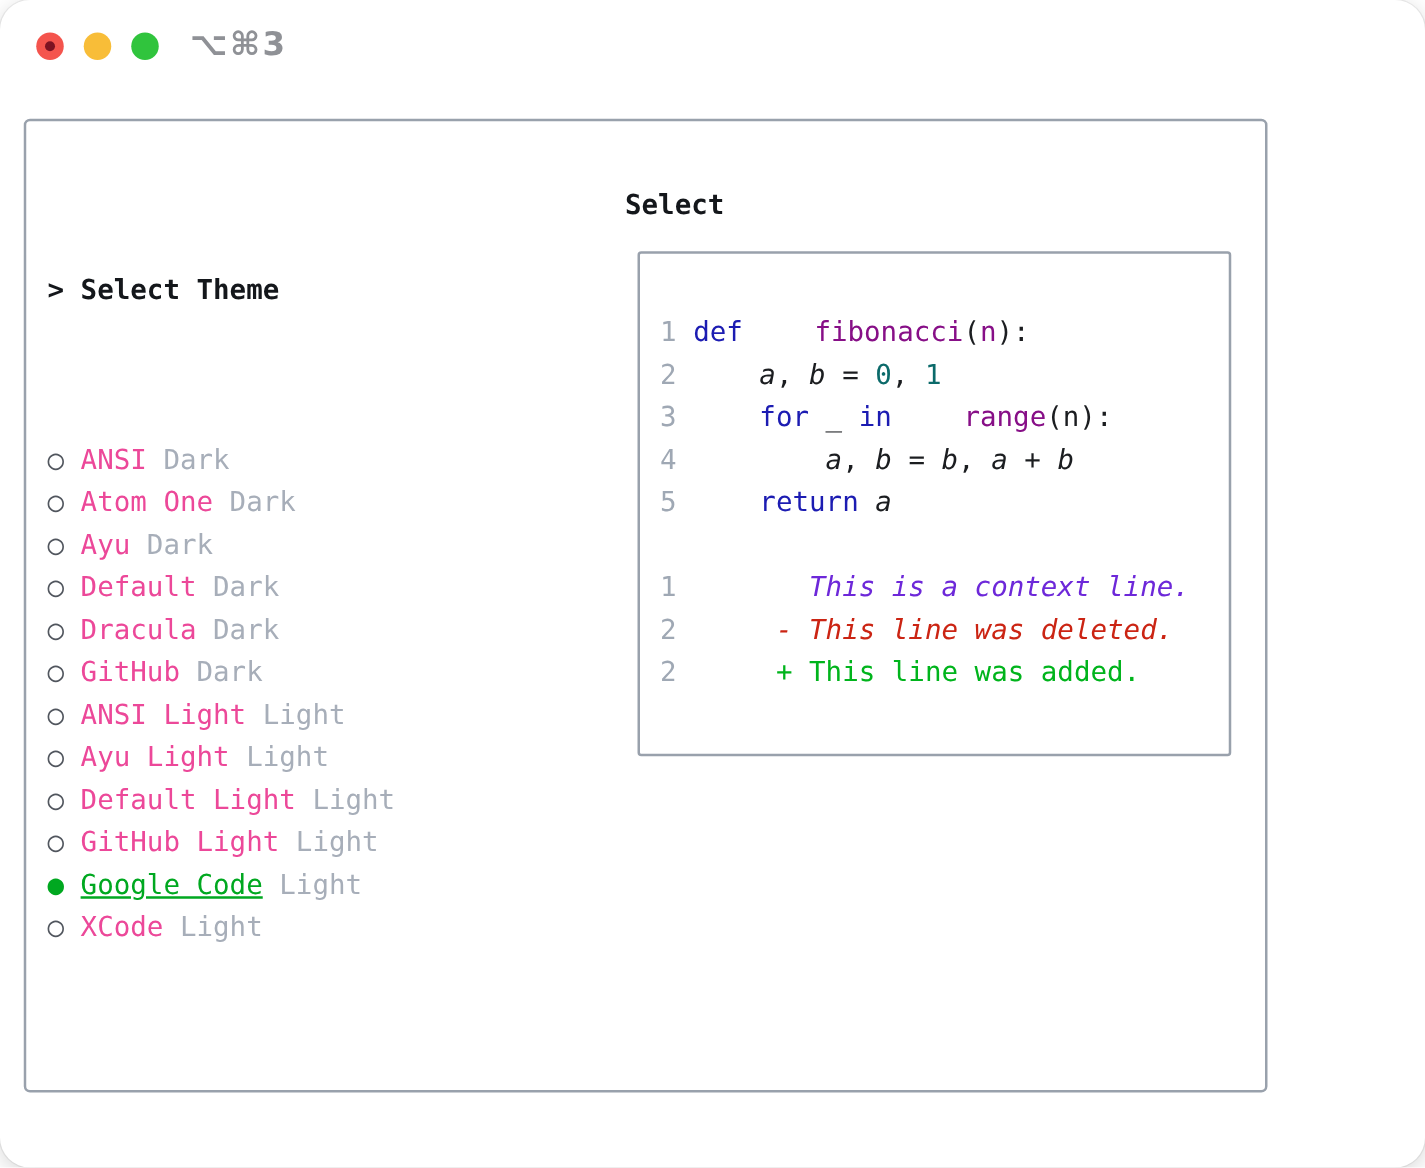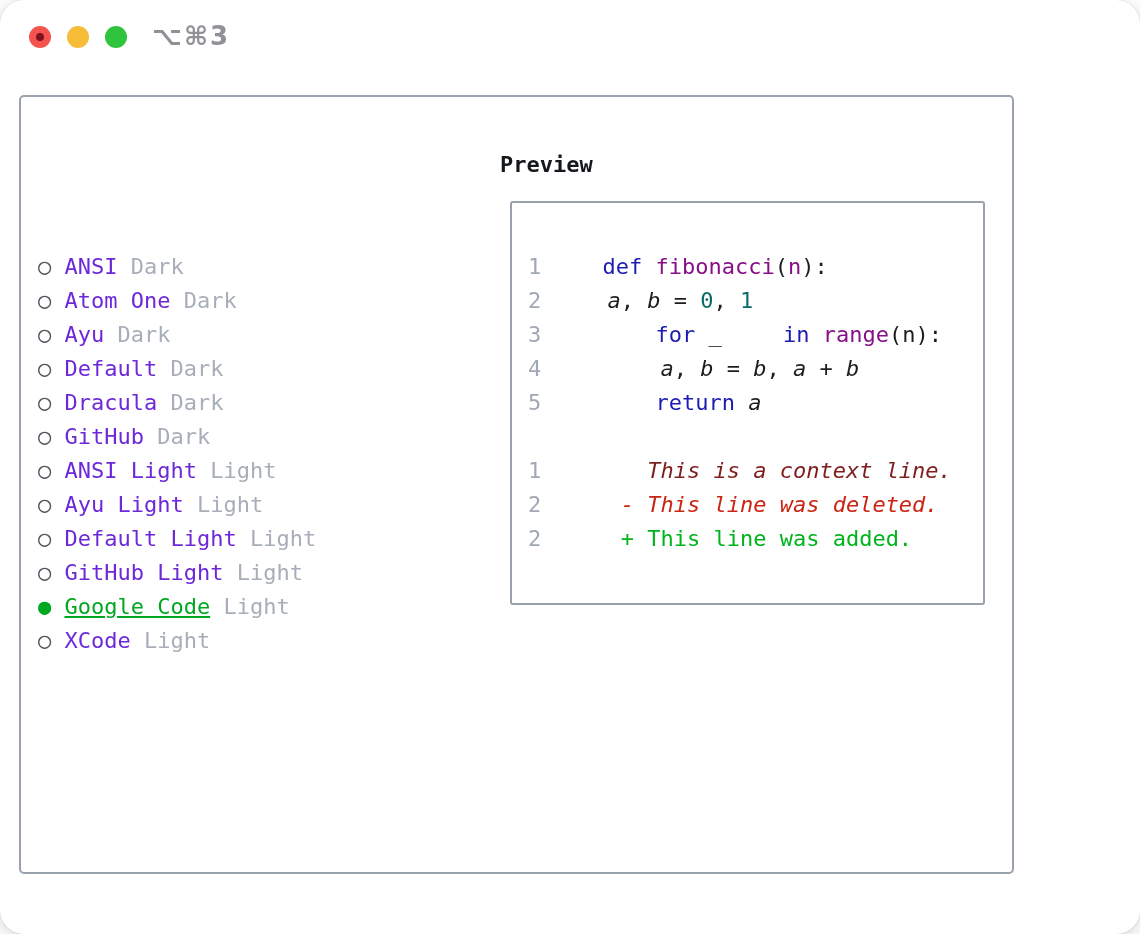--- a/index.html
+++ b/index.html
@@ -20,71 +20,72 @@
   .panel{position:absolute;left:19px;top:95px;width:991px;height:775px;
          border:2px solid var(--border,#99a1ac);border-radius:5px;background:#ffffff;}
 
   .left-col{position:absolute;left:17px;top:51px;font-size:22px;line-height:34px;
             white-space:pre;color:#3a3f47;}
   .row{height:34px;}
   .header-row{font-weight:bold;color:#14171b;}
   .htext{margin-left:1ch;}
   .mark{color:#51565e;}
   .mark.sel{color:var(--green,#00a820);}
-  .tname{color:#6d28d9;margin-left:1ch;}
+  .tname{color:#ec4899;margin-left:1ch;}
   .tname.sel{color:var(--green,#00a820);text-decoration:underline;}
   .variant{color:var(--dim,#a7aeb9);margin-left:1ch;}
 
   .preview-label{position:absolute;left:479px;top:51px;font-size:22px;line-height:34px;
                  font-weight:bold;color:#14171b;}
   .preview-box{position:absolute;left:489px;top:104px;width:471px;height:400px;
                border:2px solid var(--border,#99a1ac);border-radius:3px;background:#ffffff;}
   #code-lines{position:absolute;left:16px;top:47px;font-size:22px;line-height:34px;white-space:pre;}
   .lnum{color:#9fa8b4;}
-  .tok-kw{color:var(--kw,#1c1cb2);margin-left:48px;}
-  .tok-fn{color:var(--fn,#870f87);}
+  .tok-kw{color:var(--kw,#1c1cb2);}
+  .tok-fn{color:var(--fn,#870f87);margin-left:44px;}
   .tok-pm{color:var(--fn,#870f87);}
   .tok-nm{color:var(--nm,#0b6a6a);}
   .tok-pl{color:#1b1d20;}
   .tok-va{color:#1b1d20;font-style:italic;}
-  .tok-ctx{color:#7f1d1d;font-style:italic;}
+  .tok-ctx{color:#6d28d9;font-style:italic;}
   .tok-del{color:var(--removed,#cb2413);font-style:italic;}
   .tok-add{color:var(--added,#00b41c);}
 </style>
 </head>
 <body>
 
 <div class="card">
 
   <div>
     <span class="tl red">
       <span class="tl-dot"></span>
     </span>
     <span class="tl yellow"></span>
     <span class="tl green"></span>
     <span class="win-title">⌥⌘3</span>
   </div>
 
   <div class="panel">
 
     <div class="left-col">
+      <div class="row header-row"><span class="hmark">&gt;</span><span class="htext">Select Theme</span></div>
 
       <div id="theme-rows"><div class="row"><span class="mark">○</span><span class="tname">ANSI</span><span class="variant">Dark</span></div><div class="row"><span class="mark">○</span><span class="tname">Atom One</span><span class="variant">Dark</span></div><div class="row"><span class="mark">○</span><span class="tname">Ayu</span><span class="variant">Dark</span></div><div class="row"><span class="mark">○</span><span class="tname">Default</span><span class="variant">Dark</span></div><div class="row"><span class="mark">○</span><span class="tname">Dracula</span><span class="variant">Dark</span></div><div class="row"><span class="mark">○</span><span class="tname">GitHub</span><span class="variant">Dark</span></div><div class="row"><span class="mark">○</span><span class="tname">ANSI Light</span><span class="variant">Light</span></div><div class="row"><span class="mark">○</span><span class="tname">Ayu Light</span><span class="variant">Light</span></div><div class="row"><span class="mark">○</span><span class="tname">Default Light</span><span class="variant">Light</span></div><div class="row"><span class="mark">○</span><span class="tname">GitHub Light</span><span class="variant">Light</span></div><div class="row"><span class="mark sel">●</span><span class="tname sel">Google Code</span><span class="variant">Light</span></div><div class="row"><span class="mark">○</span><span class="tname">XCode</span><span class="variant">Light</span></div></div>
 
       <div class="row"> </div>
 
       
 
       
 
       
 
       
     </div>
 
-    <div class="preview-label">Preview</div>
+    <div class="preview-label">Select</div>
 
     <div class="preview-box">
       <div id="code-lines"><div class="row"><span class="lnum">1</span> <span class="tok-kw">def</span><span class="tok-pl"> </span><span class="tok-fn">fibonacci</span><span class="tok-pl">(</span><span class="tok-pm">n</span><span class="tok-pl">):</span></div><div class="row"><span class="lnum">2</span> <span class="tok-pl">    </span><span class="tok-va">a</span><span class="tok-pl">, </span><span class="tok-va">b</span><span class="tok-pl"> = </span><span class="tok-nm">0</span><span class="tok-pl">, </span><span class="tok-nm">1</span></div><div class="row"><span class="lnum">3</span> <span class="tok-pl">    </span><span class="tok-kw">for</span><span class="tok-pl"> _ </span><span class="tok-kw">in</span><span class="tok-pl"> </span><span class="tok-fn">range</span><span class="tok-pl">(n):</span></div><div class="row"><span class="lnum">4</span> <span class="tok-pl">        </span><span class="tok-va">a</span><span class="tok-pl">, </span><span class="tok-va">b</span><span class="tok-pl"> = </span><span class="tok-va">b</span><span class="tok-pl">, </span><span class="tok-va">a</span><span class="tok-pl"> + </span><span class="tok-va">b</span></div><div class="row"><span class="lnum">5</span> <span class="tok-pl">    </span><span class="tok-kw">return</span><span class="tok-pl"> </span><span class="tok-va">a</span></div><div class="row"><span class="lnum"></span></div><div class="row"><span class="lnum">1</span> <span class="tok-ctx">       This is a context line.</span></div><div class="row"><span class="lnum">2</span> <span class="tok-del">     - This line was deleted.</span></div><div class="row"><span class="lnum">2</span> <span class="tok-add">     + This line was added.</span></div></div>
     </div>
 
   </div>
 </div>
 
 </body></html>

